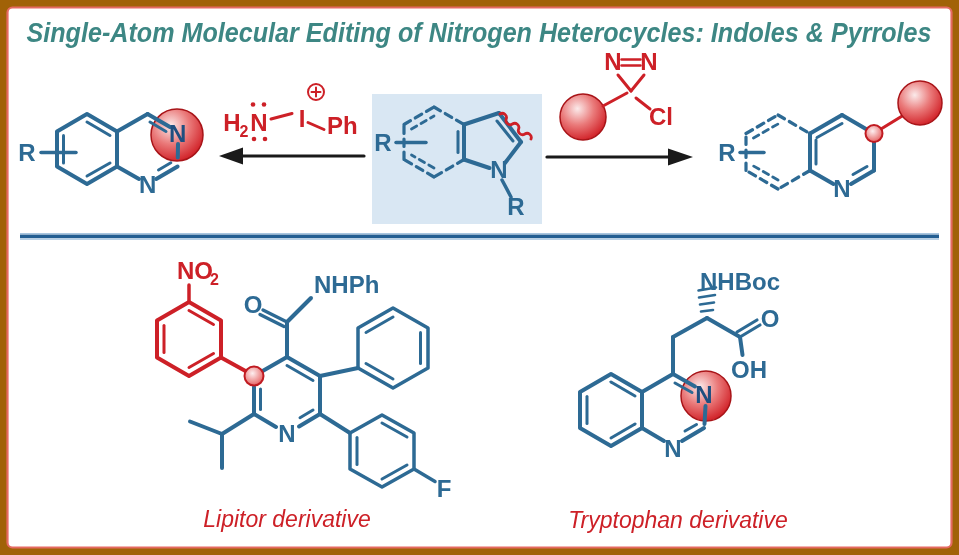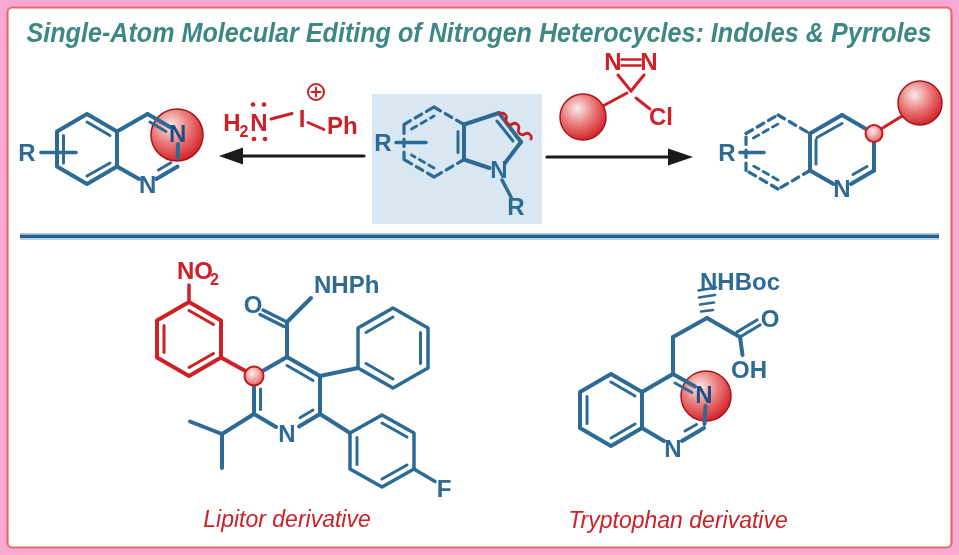--- a/index.html
+++ b/index.html
@@ -1,16 +1,16 @@
 <!DOCTYPE html>
 <html><head>
 <meta charset="utf-8">
 <style>
   html,body{margin:0;padding:0;background:#ffffff;}
-  .figure-wrap{position:relative;width:959px;height:555px;background:#f9a8d4;
+  .figure-wrap{position:relative;width:959px;height:555px;background:#a16207;
     font-family:"Liberation Sans", sans-serif;}
   svg{display:block;}
   text{font-family:"Liberation Sans", sans-serif;}
   .atom{font-weight:bold;font-size:24px;}
   .atom-sub{font-weight:bold;font-size:16px;}
   .fig-title{font-weight:bold;font-style:italic;font-size:28px;}
   .caption{font-style:italic;font-size:23px;}
 </style>
 </head>
 <body>

